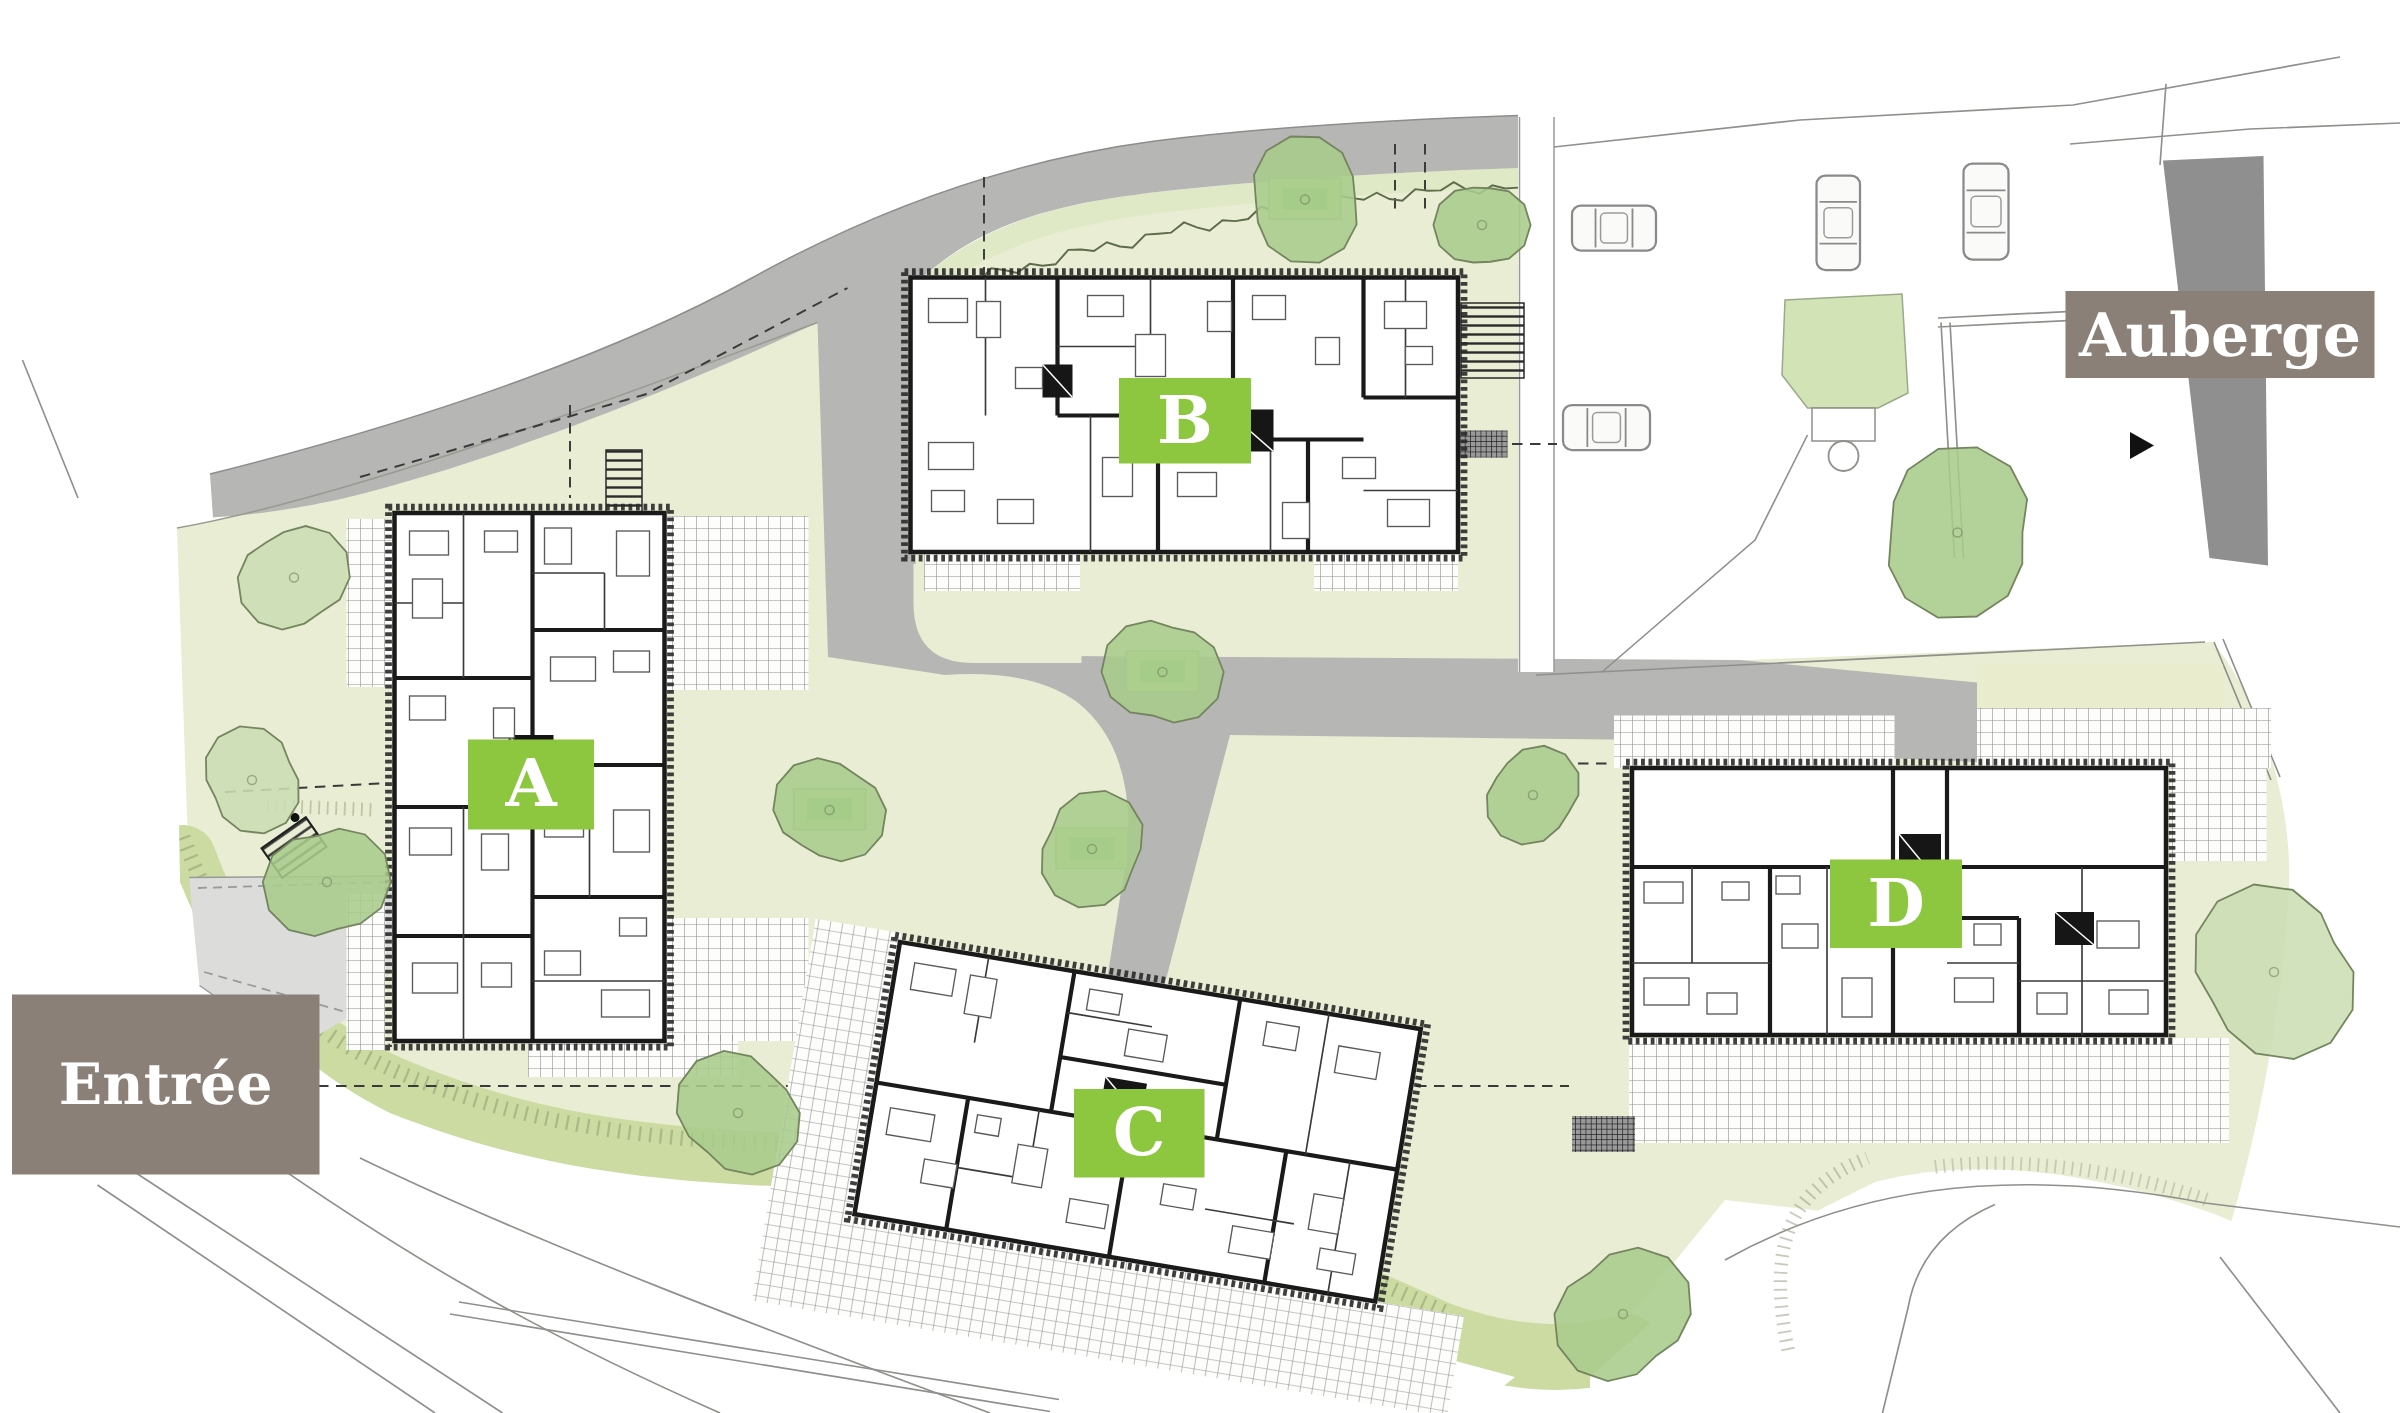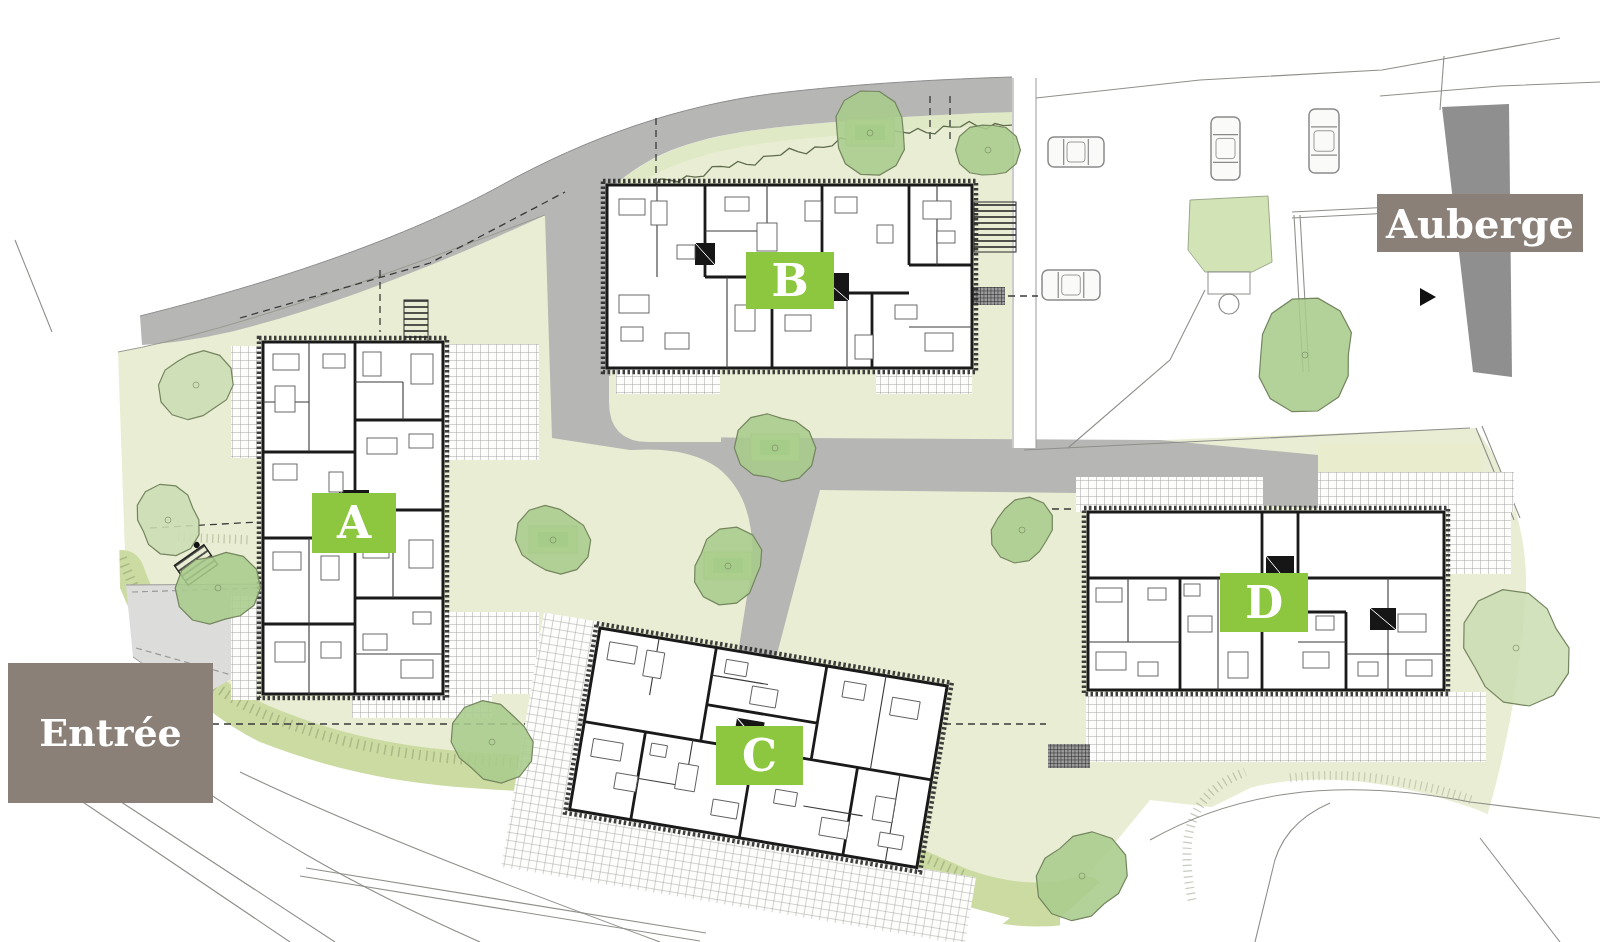--- a/index.html
+++ b/index.html
@@ -10,21 +10,21 @@
          color:#fff;font-weight:bold;font-size:44px;line-height:1;
          font-family:"DejaVu Serif","Liberation Serif",serif;cursor:pointer;}
   #badge-A{left:312px;top:493px;width:84px;height:60px;}
   #badge-B{left:746px;top:252px;width:88px;height:57px;}
   #badge-C{left:716px;top:726px;width:87px;height:59px;}
   #badge-D{left:1220px;top:573px;width:88px;height:59px;}
   .map-label{position:absolute;color:#fff;font-weight:bold;
          font-family:"DejaVu Serif","Liberation Serif",serif;text-align:center;}
   #label-auberge{left:1377px;top:194px;width:206px;height:58px;font-size:40px;
          display:flex;align-items:center;justify-content:center;}
-  #label-entree{left:8px;top:663px;width:205px;height:140px;font-size:38px;line-height:1.22;
+  #label-entree{left:8px;top:663px;width:205px;height:120px;font-size:38px;line-height:1.22;
          display:flex;flex-direction:column;align-items:center;justify-content:center;}
 </style>
 </head>
 <body>
 
 <div id="stage">
 <svg id="site-svg" width="1600" height="942" viewBox="0 0 1600 942">
   <defs>
     <pattern id="grid8" width="8" height="8" patternUnits="userSpaceOnUse">
       <path d="M8,0H0V8" fill="none" stroke="#909090" stroke-width="0.8"></path>

